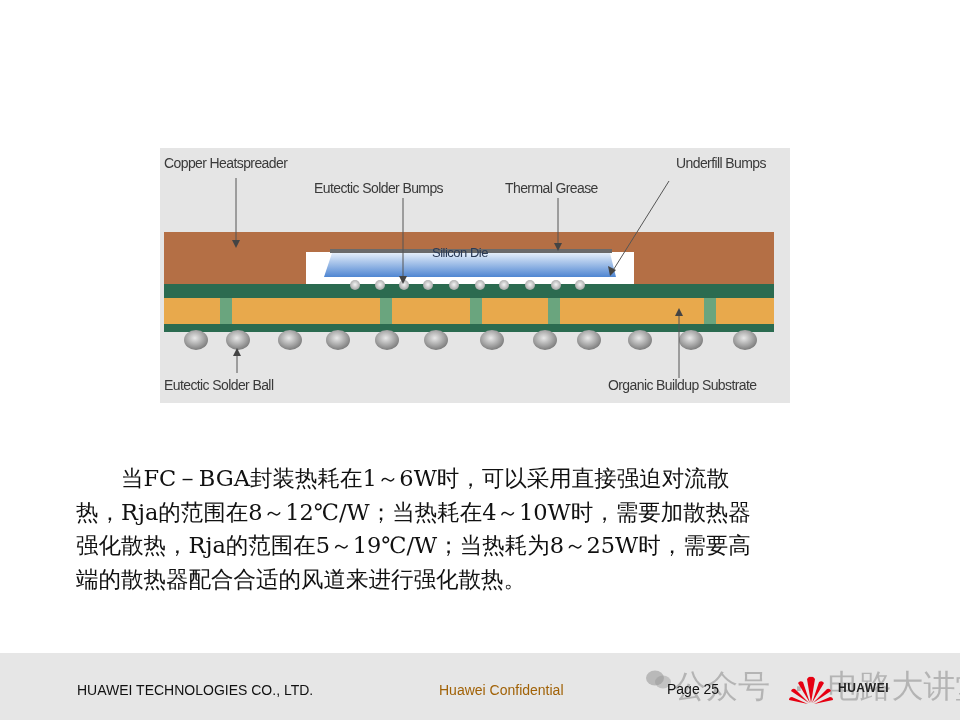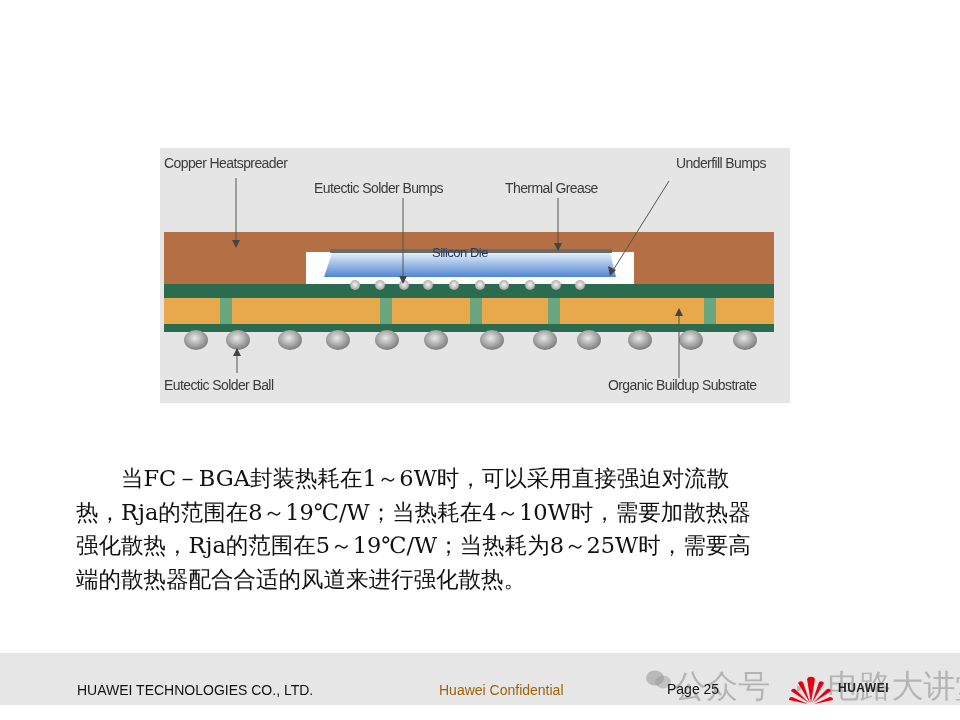--- a/index.html
+++ b/index.html
@@ -29,21 +29,21 @@
     .body-text {
       position: absolute; left: 76px; top: 462px; width: 770px;
       font-family: "DejaVu Serif", "Liberation Serif", serif;
       font-size: 22.5px; line-height: 33.5px; color: #111;
     }
     .body-text .line { display: block; white-space: nowrap; }
     .body-text .indent { padding-left: 45px; }
 
     
     .footer {
-      position: absolute; left: 0; top: 653px; width: 960px; height: 52px;
+      position: absolute; left: 0; top: 653px; width: 960px; height: 67px;
       background: #e6e6e6;
     }
     .footer .company {
       position: absolute; left: 77px; top: 29px; font-size: 14px; color: #111;
     }
     .footer .conf {
       position: absolute; left: 439px; top: 29px; font-size: 14px; color: #a16207;
     }
     .footer .page {
       position: absolute; left: 667px; top: 28px; font-size: 14px; color: #111;
@@ -152,21 +152,21 @@
     <span class="dlabel" style="left:154px; top:32px;">Eutectic Solder Bumps</span>
     <span class="dlabel" style="left:345px; top:32px;">Thermal Grease</span>
     <span class="dlabel" style="left:516px; top:7px;">Underfill Bumps</span>
     <span class="die-label" style="left:272px; top:97px;">Silicon Die</span>
     <span class="dlabel" style="left:4px; top:229px;">Eutectic Solder Ball</span>
     <span class="dlabel" style="left:448px; top:229px;">Organic Buildup Substrate</span>
   </div>
 
   <div class="body-text">
     <span class="line indent">当FC－BGA封装热耗在1～6W时，可以采用直接强迫对流散</span>
-    <span class="line">热，Rja的范围在8～19℃/W；当热耗在4～10W时，需要加散热器</span>
+    <span class="line">热，Rja的范围在8～12℃/W；当热耗在4～10W时，需要加散热器</span>
     <span class="line">强化散热，Rja的范围在5～19℃/W；当热耗为8～25W时，需要高</span>
     <span class="line">端的散热器配合合适的风道来进行强化散热。</span>
   </div>
 
   <div class="footer">
     <span class="company">HUAWEI TECHNOLOGIES CO., LTD.</span>
     <span class="conf">Huawei Confidential</span>
 
     <svg class="wm-icon" width="28" height="22" viewBox="0 0 28 22">
       <ellipse cx="10" cy="9" rx="9" ry="7.5" fill="rgba(130,130,130,0.45)"></ellipse>

